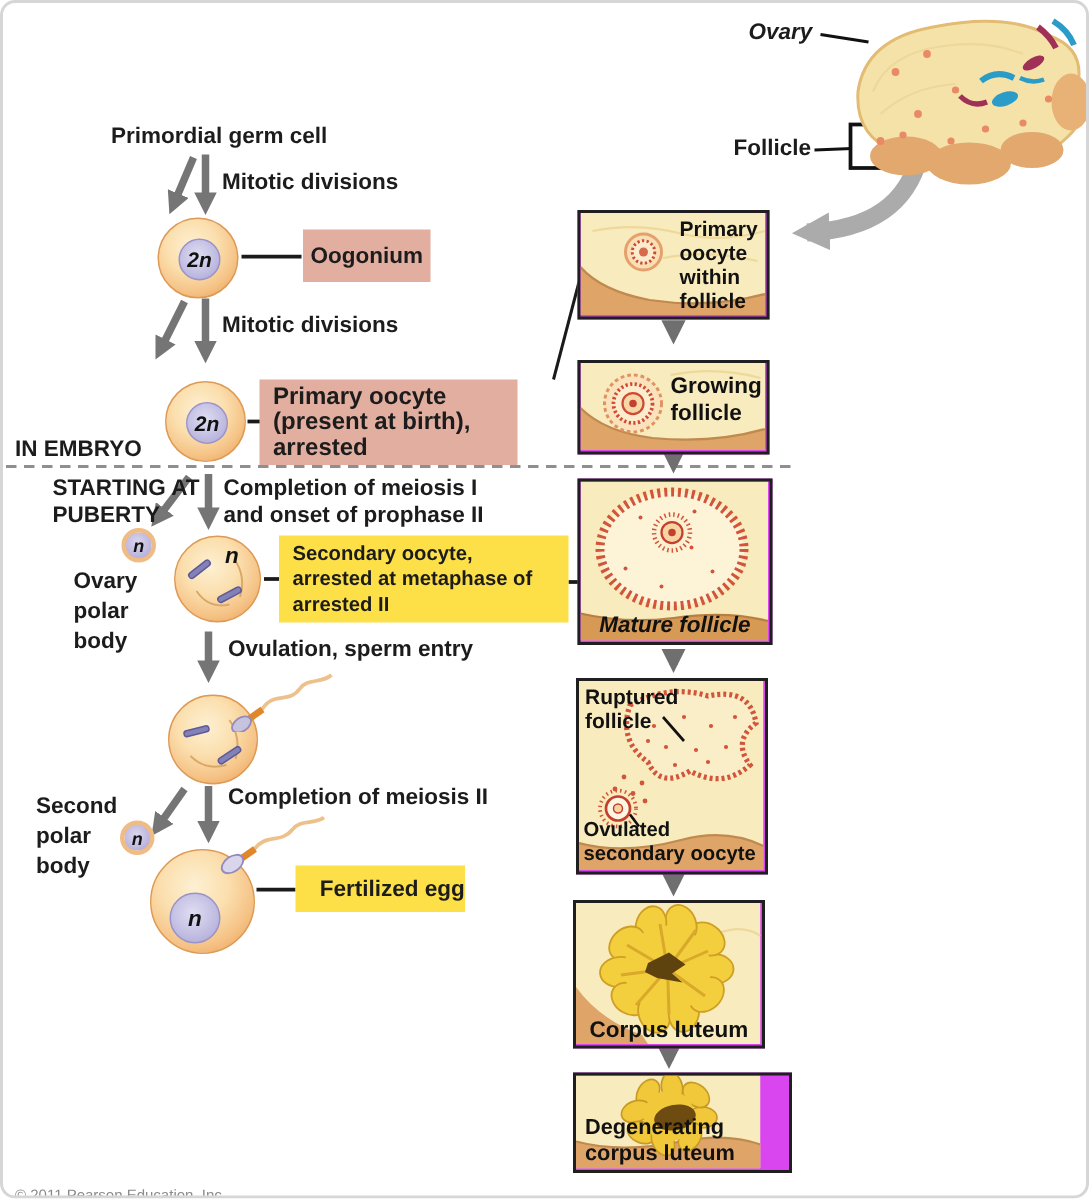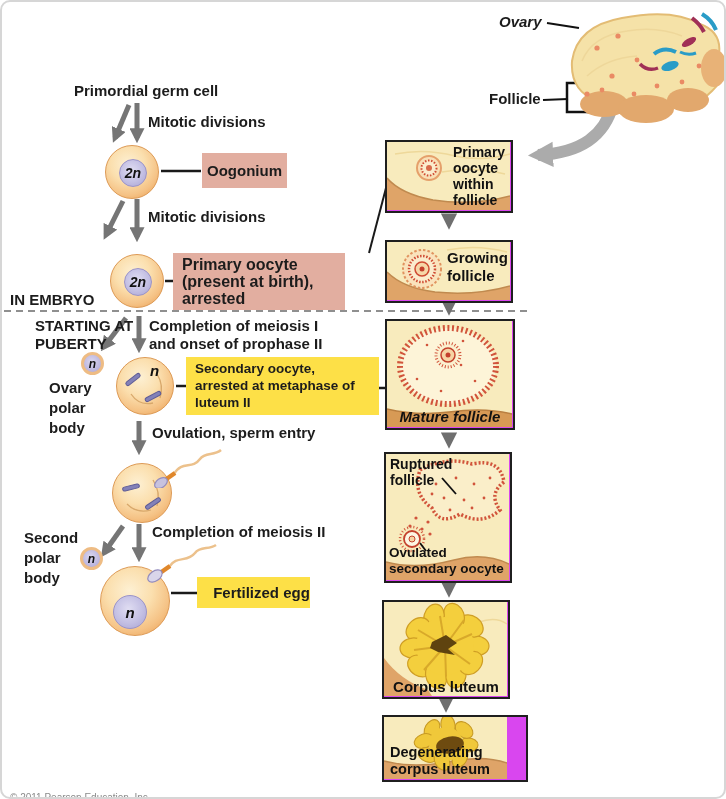--- a/index.html
+++ b/index.html
@@ -150,21 +150,21 @@
   <div class="abs callout pinkbox" style="left:200px;top:151px;width:85px;height:35px;display:flex;align-items:center;justify-content:center;font-size:15px;">Oogonium</div>
 
   <div class="abs callout pinkbox" style="left:171px;top:251px;width:172px;height:57px;padding:3px 0 0 9px;font-size:16px;line-height:17px;">
     <div>Primary oocyte</div>
     <div>(present at birth), arrested</div>
   </div>
 
   <div class="abs callout tealbox" style="left:184px;top:355px;width:193px;height:58px;padding:3px 0 0 9px;font-size:13.5px;line-height:17px;">
     <div>Secondary oocyte,</div>
     <div>arrested at metaphase of</div>
-    <div>luteum II</div>
+    <div>arrested II</div>
   </div>
 
   <div class="abs callout tealbox" style="left:195px;top:575px;width:113px;height:31px;display:flex;align-items:center;justify-content:center;font-size:15px;padding-left:16px;">Fertilized egg</div>
 
   <div class="abs cell" style="left:103px;top:143px;width:54px;height:54px;">
     <div class="nucleus" style="position:absolute;left:13px;top:13px;width:28px;height:28px;font-size:14px;">
       <span>2n</span>
     </div>
   </div>
 

